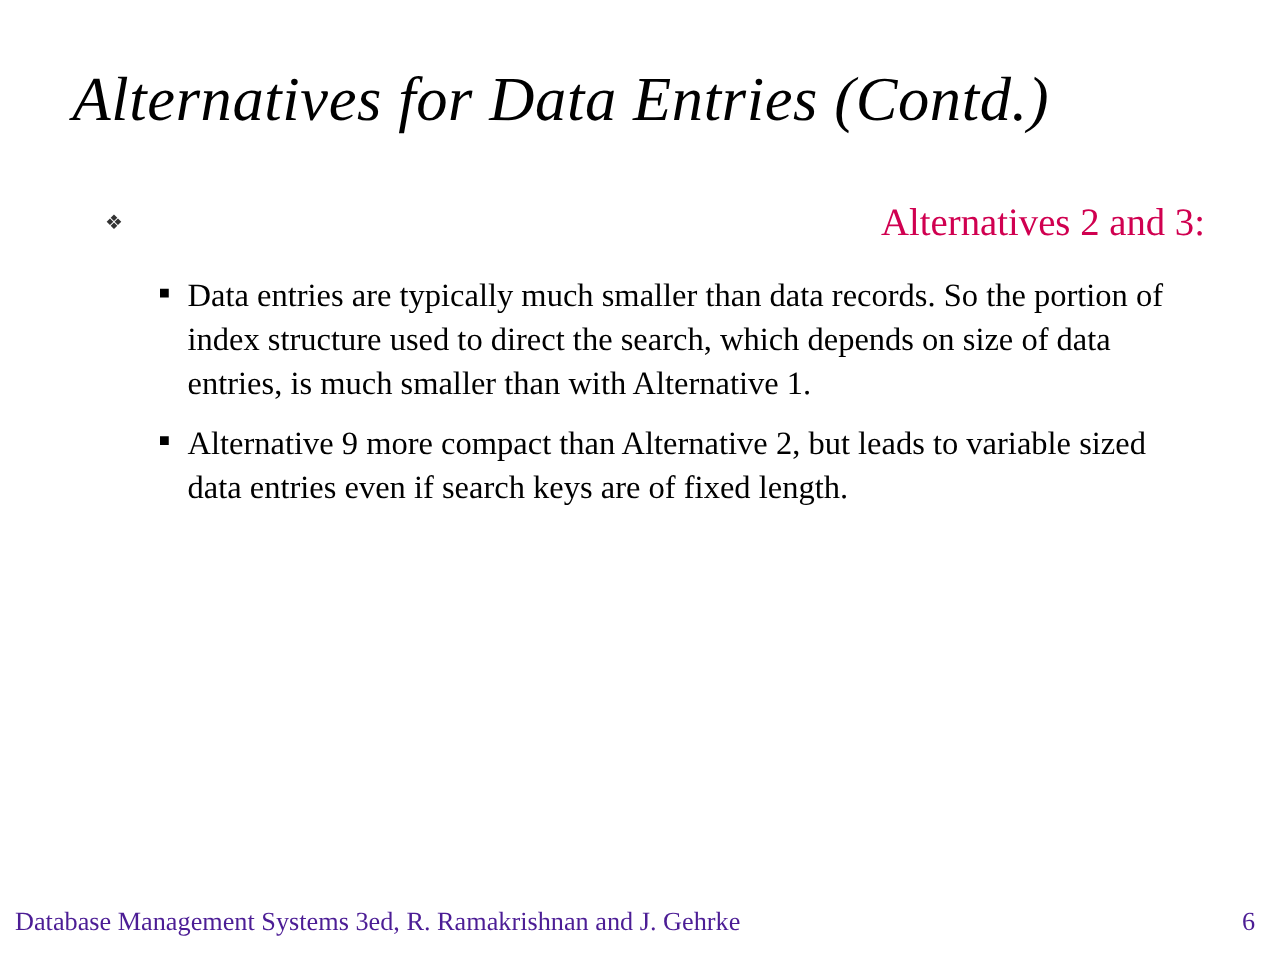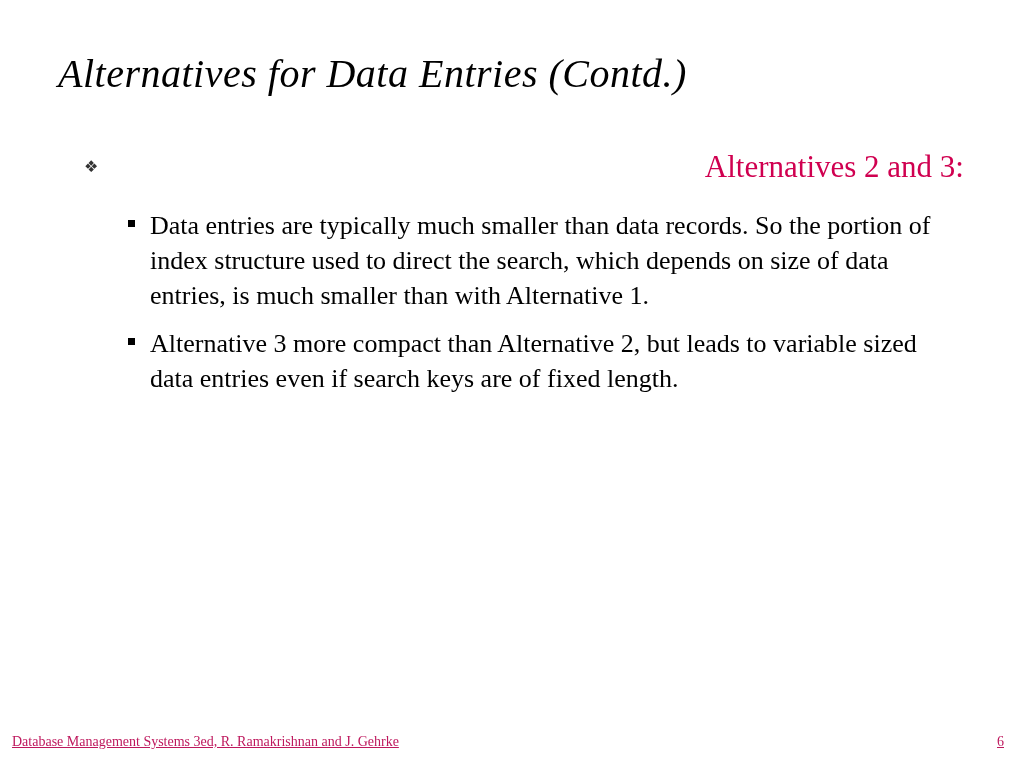--- a/index.html
+++ b/index.html
@@ -10,21 +10,21 @@
     body {
       width: 1024px;
       height: 768px;
       background: #ffffff;
       font-family: "Palatino Linotype", "Book Antiqua", Palatino, serif;
       position: relative;
       overflow: hidden;
     }
     .slide-title {
       font-style: italic;
-      font-size: 40px;
+      font-size: 50px;
       font-weight: normal;
       color: #000000;
       padding: 50px 50px 30px 58px;
       letter-spacing: 0.5px;
     }
     .content {
       padding: 20px 60px 0 108px;
     }
     .main-bullet {
       position: relative;
@@ -66,42 +66,41 @@
       margin-top: 11px;
     }
     .footer {
       position: absolute;
       bottom: 18px;
       left: 0;
       width: 100%;
       padding: 0 20px 0 12px;
       display: flex;
       justify-content: space-between;
-      font-size: 14px;
-      color: #be185d;
-      text-decoration: underline;
+      font-size: 21px;
+      color: #4c1d95;
     }
   </style>
 </head>
 <body>
 
 <h1 class="slide-title">Alternatives for Data Entries (Contd.)</h1>
 
 <div class="content">
   <div class="main-bullet">
     <span class="main-bullet-icon">❖</span>
     <div class="main-bullet-text">Alternatives 2 and 3:</div>
     <div class="sub-bullets">
       <div class="sub-bullet">
         <span class="sub-bullet-icon"></span>
         <div class="sub-bullet-text">Data entries are typically much smaller than data records.  So the portion of index structure used to direct the search, which depends on size of data entries, is much smaller than with Alternative 1.</div>
       </div>
       <div class="sub-bullet">
         <span class="sub-bullet-icon"></span>
-        <div class="sub-bullet-text">Alternative 3 more compact than Alternative 2, but leads to variable sized data entries even if search keys are of fixed length.</div>
+        <div class="sub-bullet-text">Alternative 9 more compact than Alternative 2, but leads to variable sized data entries even if search keys are of fixed length.</div>
       </div>
     </div>
   </div>
 </div>
 
 <div class="footer">
   <span>Database Management Systems 3ed, R. Ramakrishnan and J. Gehrke</span>
   <span>6</span>
 </div>
 

